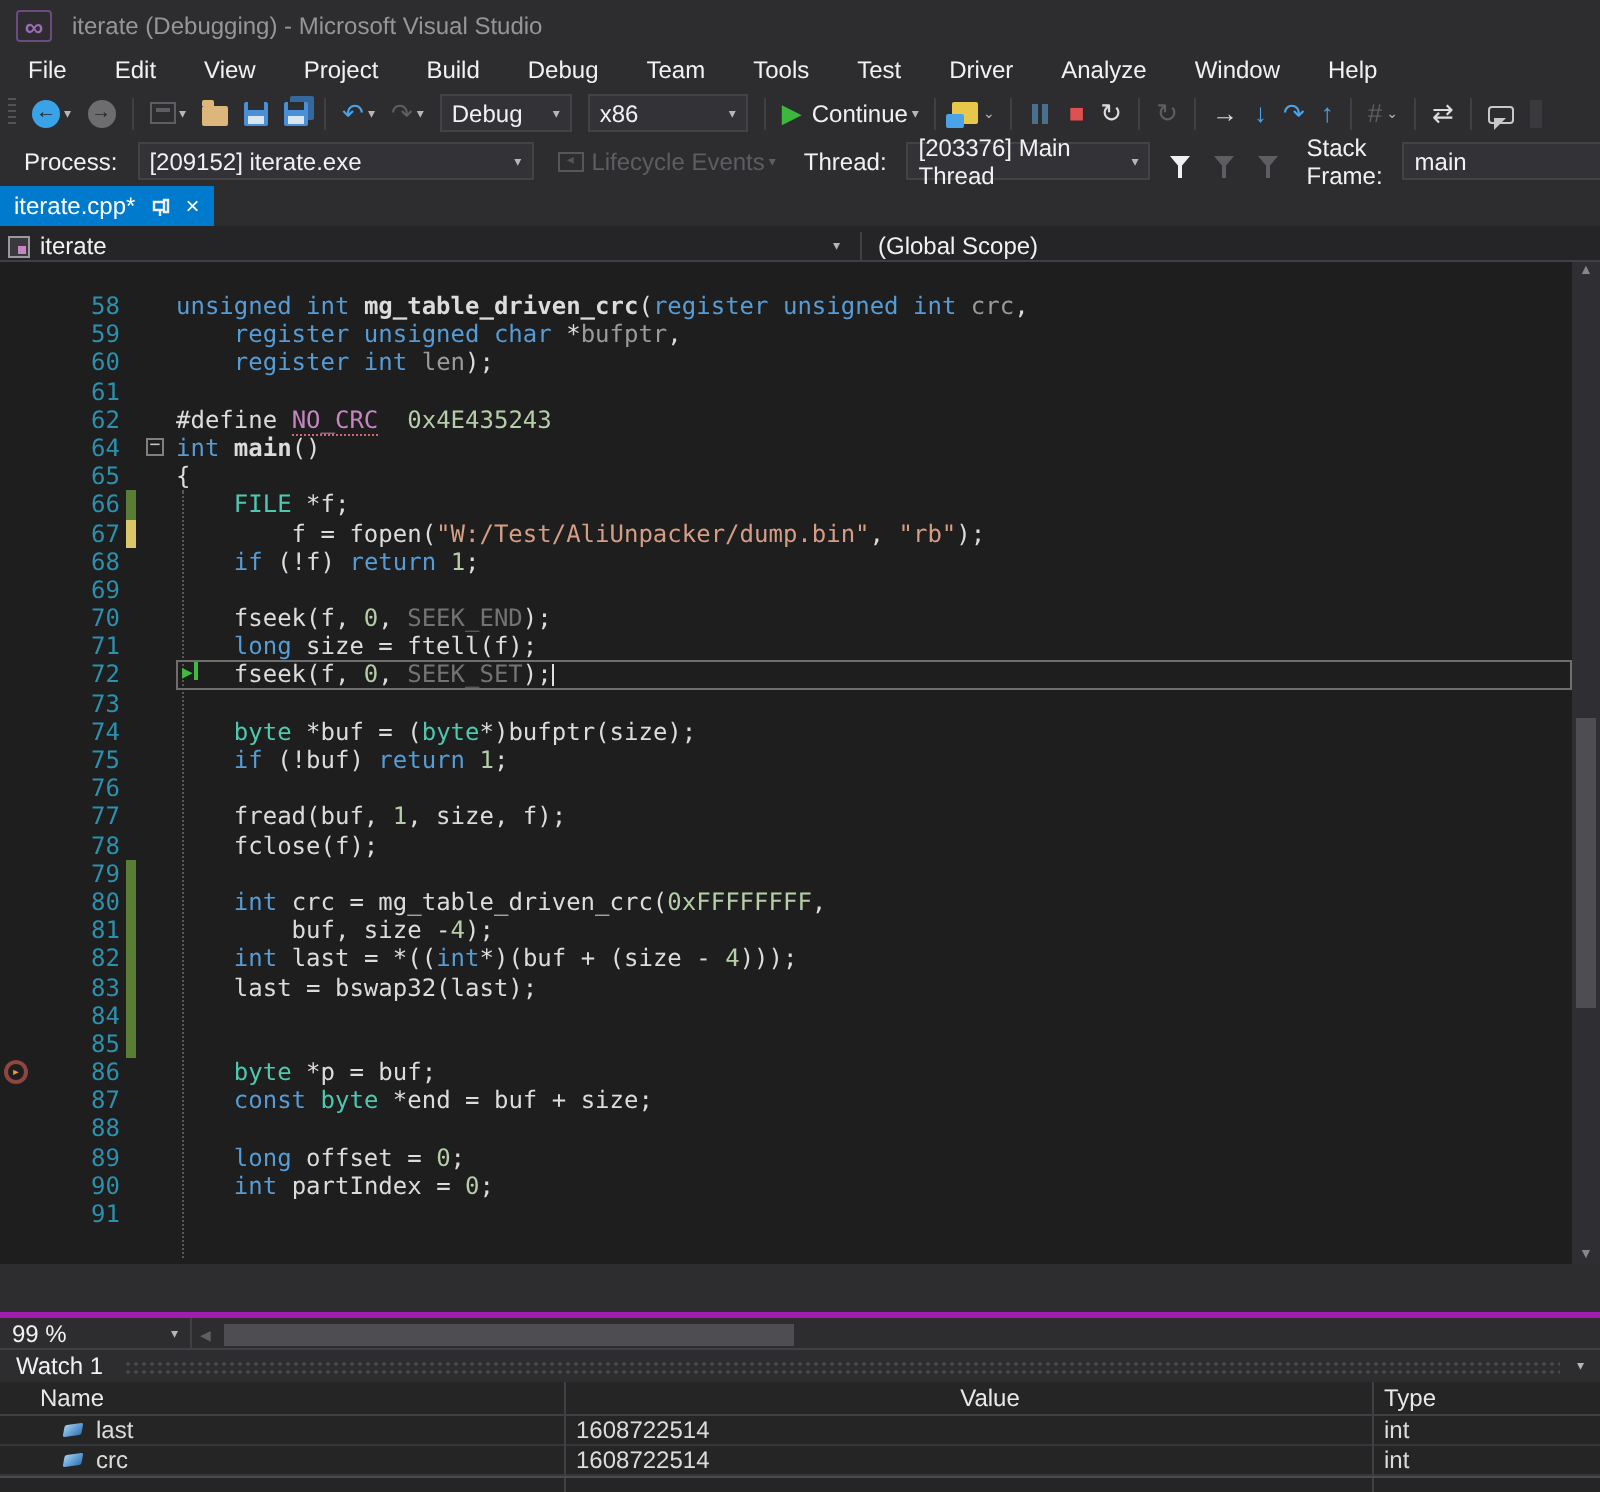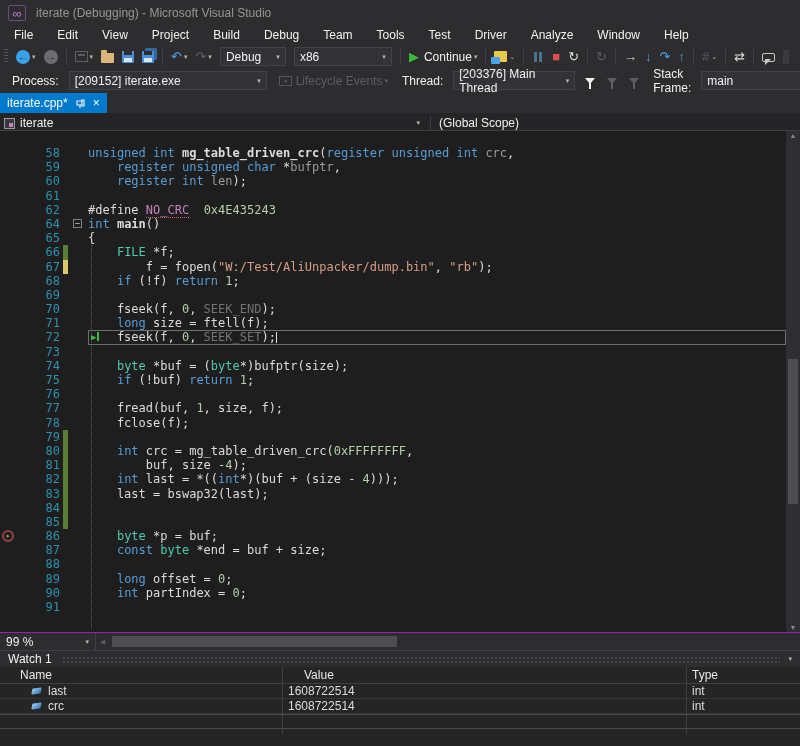--- a/index.html
+++ b/index.html
@@ -92,39 +92,39 @@
   .step-marker::after { content:""; display:inline-block; width:2px; height:9px; background:#3fbb3f; margin-left:1px; vertical-align:-1px; }
   .caret-bar { display:inline-block; width:1px; height:11px; background:#e0e0e0; vertical-align:-2px; }
   .bp-circle { display:block; width:12px; height:12px; margin:1px 0 0 2px; border-radius:50%; border:2px solid #8f4540;
                background:#1e1e1e; color:#f0a030; font-size:7px; line-height:8px; text-align:center; }
   .indent-guide { position:absolute; left:91px; border-left:1px dotted #585858; }
   .vscroll { position:absolute; right:0; top:0; width:14px; height:100%; background:#2f2f33; }
   .vs-arrow { position:absolute; left:0; width:14px; text-align:center; font-size:7px; color:#87878b; }
   .vs-thumb { position:absolute; left:2px; width:10px; background:#4d4d52; }
 
   
-  .edbottom { height:18px; display:flex; align-items:center; background:#2d2d30; border-top:1px solid #a21caf; }
+  .edbottom { height:18px; display:flex; align-items:center; background:#2d2d30; border-top:3px solid #a21caf;margin-top:24px; }
   .zoom-combo { width:96px; height:100%; display:flex; align-items:center; padding:0 6px; border-right:1px solid #3f3f46; }
   .zoom-combo .caret { margin-left:auto; }
   .hscroll { flex:1; height:100%; position:relative; background:#2d2d30; }
   .hs-arrow { position:absolute; left:4px; top:5px; font-size:7px; color:#5d5d62; }
   .hs-thumb { position:absolute; left:16px; top:3px; height:11px; width:285px; background:#4d4d52; }
 
   
   .watch { height:96px; background:#252526; border-top:1px solid #3f3f46; position:relative; }
   .w-title { height:16px; display:flex; align-items:center; padding:0 8px; background:#2d2d30; }
   .w-title .ttl { margin-right:10px; color:#f1f1f1; }
   .w-dots { flex:1; height:8px; margin-top:2px;
             background:radial-gradient(#46464b 1px, transparent 1px); background-size:4px 4px; }
   .w-title .caret { margin-left:8px; }
   .w-grid { position:relative; height:80px; }
   .vline { position:absolute; top:0; bottom:13px; width:1px; background:#3f3f46; }
   .w-head { display:flex; height:17px; align-items:center; background:#252526; border-bottom:1px solid #3f3f46; color:#e8e8e8; }
   .w-head .h-name { width:282px; padding-left:20px; }
-  .w-head .h-val { width:404px; padding-left:22px; }
+  .w-head .h-val { width:404px; padding-left:22px;text-align:center; }
   .w-head .h-type { flex:1; padding-left:6px; }
   .w-row { display:flex; height:15px; align-items:center; border-bottom:1px solid #35353a; color:#dcdcdc; }
   .w-name { width:282px; display:flex; align-items:center; padding-left:32px; }
   .w-ic { width:9px; height:6px; background:linear-gradient(135deg,#9fd0f2,#2f74b8); transform:skewX(-18deg) rotate(-8deg);
           border-radius:1px; margin-right:7px; flex:none; }
   .w-val { width:404px; padding-left:6px; }
   .w-type { flex:1; padding-left:6px; }
   .w-addrow { height:15px; margin:0; border:1px solid #4a4a4f; border-left:none; border-right:none; position:relative; }
 </style>
 </head>
@@ -182,21 +182,21 @@
       <span class="caret">▾</span>
     </span>
     <span class="tbtn">
       <span class="glyph dim">↷</span>
       <span class="caret">▾</span>
     </span>
     <span class="combo" style="width:66px">
       <span>Debug</span>
       <span class="caret">▾</span>
     </span>
-    <span class="combo" style="width:98px">
+    <span class="combo" style="width:80px">
       <span>x86</span>
       <span class="caret">▾</span>
     </span>
     <span class="sep"></span>
     <span class="tbtn">
       <span class="glyph greeng">▶</span>
       <span style="margin-left:5px">Continue</span>
       <span class="caret">▾</span>
     </span>
     <span class="sep"></span>

